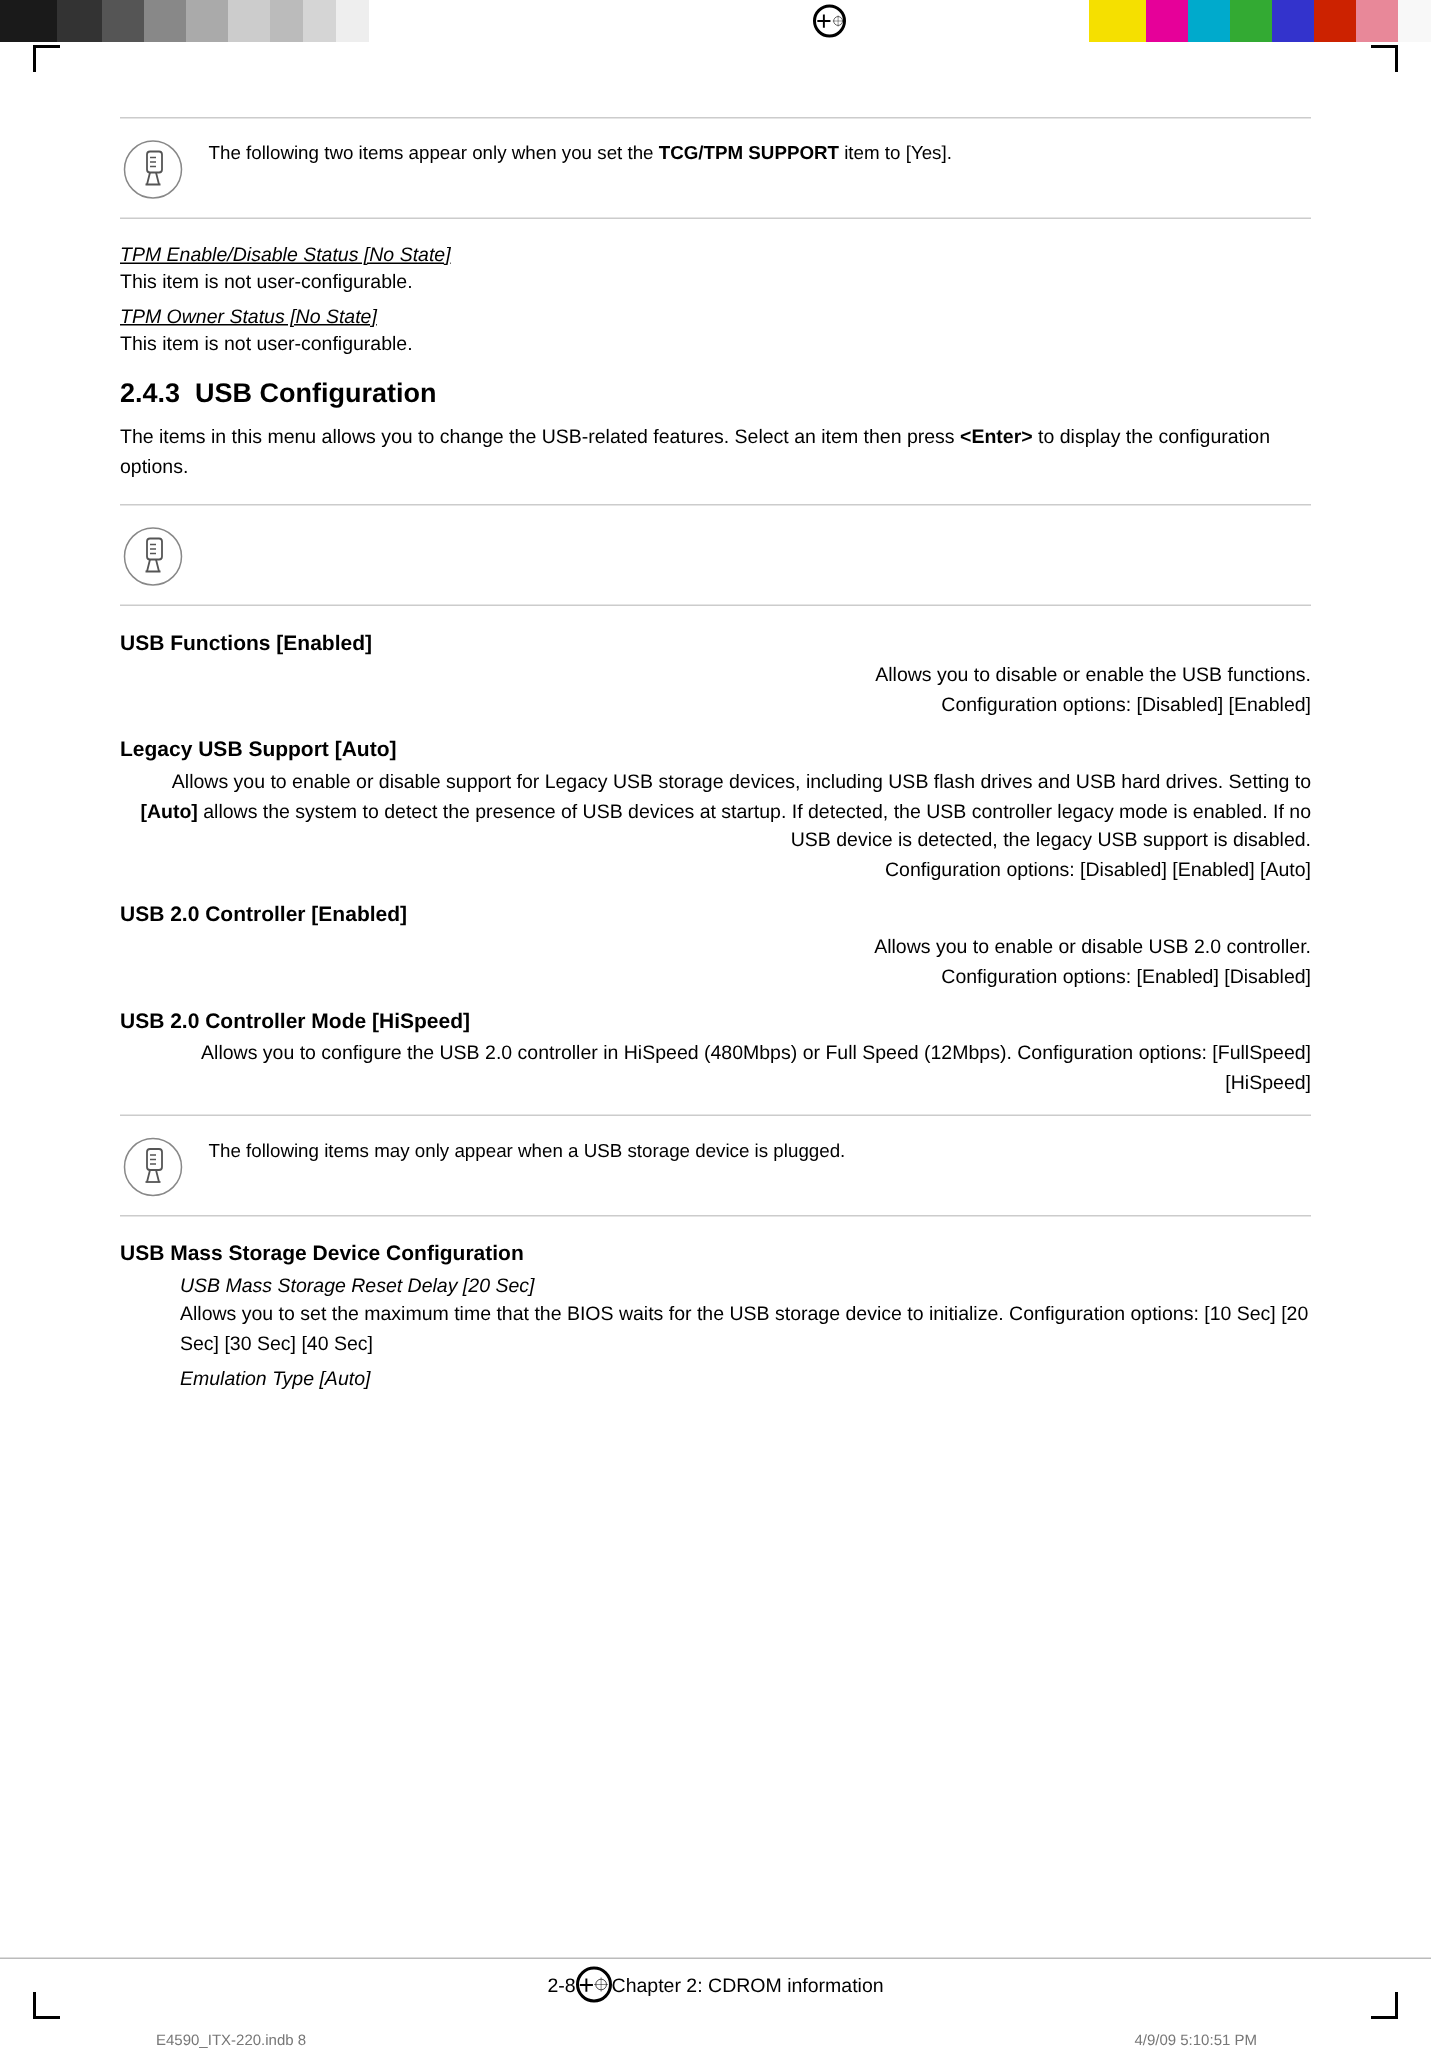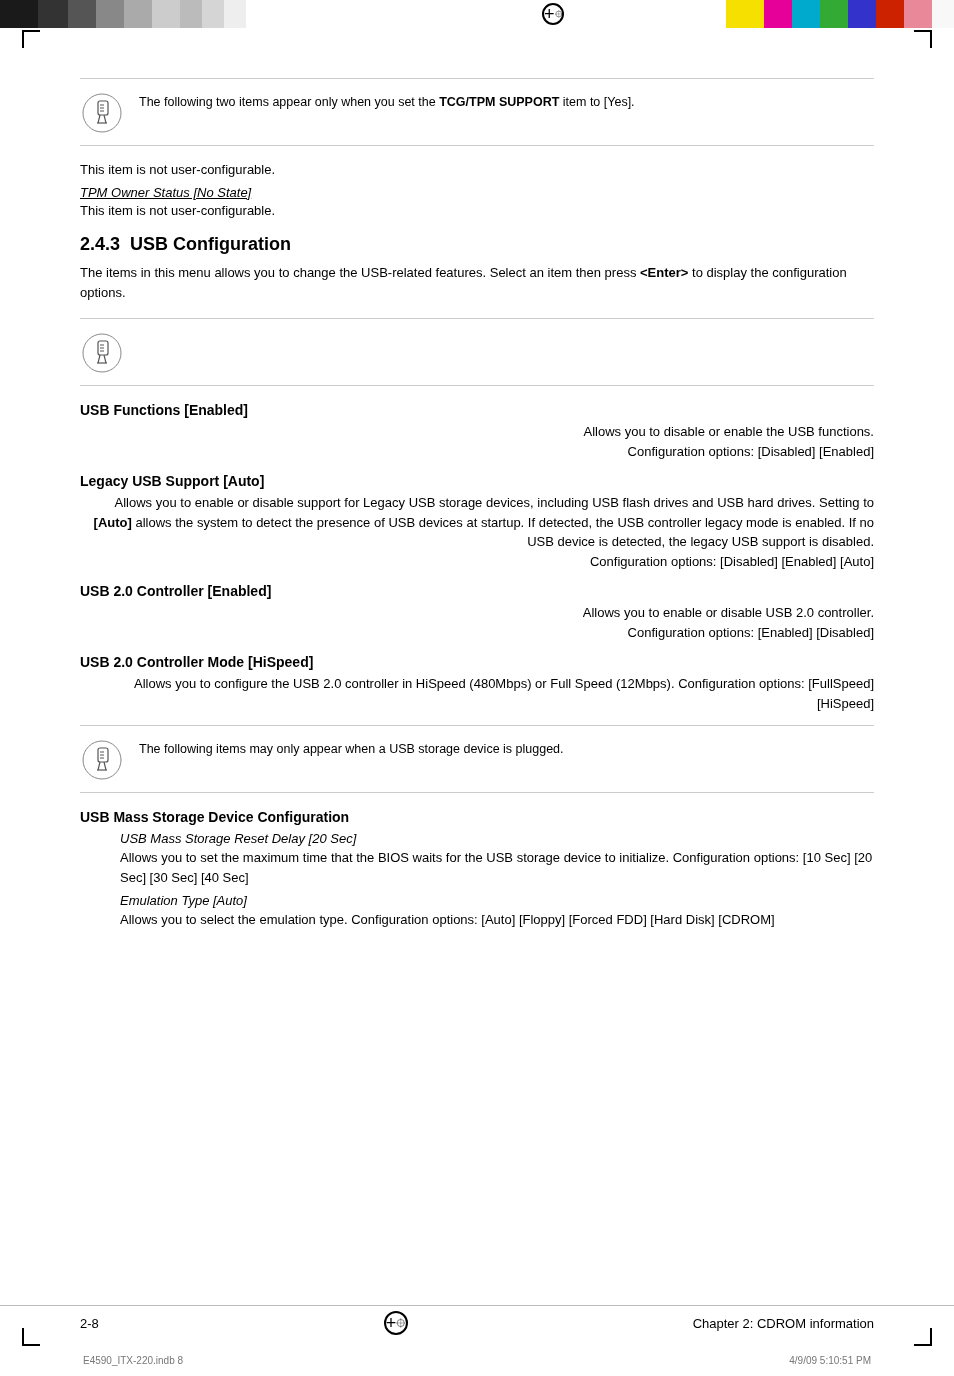--- a/index.html
+++ b/index.html
@@ -286,20 +286,21 @@
           <line x1="20" y1="17" x2="24" y2="17" stroke="#555" stroke-width="1"></line>
           <line x1="20" y1="20" x2="24" y2="20" stroke="#555" stroke-width="1"></line>
         </svg>
       </div>
       <div class="note-text">
         <span>The following two items appear only when you set the </span><strong>TCG/TPM SUPPORT</strong><span> item to [Yes].</span>
       </div>
     </div>
 
     <div class="tpm-section">
+      <span class="tpm-item-title">TPM Enable/Disable Status [No State]</span>
       <div class="tpm-item-desc">This item is not user-configurable.</div>
       <span class="tpm-item-title">TPM Owner Status [No State]</span>
       <div class="tpm-item-desc">This item is not user-configurable.</div>
     </div>
 
     <div class="section-heading">
       <span>2.4.3</span>&nbsp;&nbsp;<span>USB Configuration</span>
     </div>
 
     <div class="section-intro">
@@ -361,36 +362,35 @@
     <div class="usb-storage-section">
       <div class="usb-storage-title">USB Mass Storage Device Configuration</div>
 
       <div class="usb-sub-item">
         <span class="usb-sub-item-title">USB Mass Storage Reset Delay [20 Sec]</span>
         <div class="usb-sub-item-desc">Allows you to set the maximum time that the BIOS waits for the USB storage device to initialize. Configuration options: [10 Sec] [20 Sec] [30 Sec] [40 Sec]</div>
       </div>
 
       <div class="usb-sub-item">
         <span class="usb-sub-item-title">Emulation Type [Auto]</span>
-        <div class="usb-sub-item-desc">Allows you to select the emulation type. Configuration options: [Auto] [Floppy] [Forced FDD] [Hard Disk] [CDROM]</div>
-      </div>
-    </div>
-
-  </div>
-
-  <div style="position:absolute;bottom:36px;left:0;right:0;border-top:1px solid #bbb;padding:5px 80px;display:flex;justify-content:space-between;align-items:center;">
+      </div>
+    </div>
+
+  </div>
+
+  <div style="position:absolute;bottom:36px;left:0;right:0;border-top:1px solid #bbb;padding:5px 80px;display:flex;justify-content:center;align-items:center;">
     <span>2-8</span>
     <div class="reg-mark" style="width:24px;height:24px;">
       <svg width="24" height="24" viewBox="0 0 24 24">
         <circle cx="12" cy="12" r="9" fill="none" stroke="#000" stroke-width="1.2"></circle>
         <line x1="12" y1="0" x2="12" y2="24" stroke="#000" stroke-width="0.8"></line>
         <line x1="0" y1="12" x2="24" y2="12" stroke="#000" stroke-width="0.8"></line>
       </svg>
     </div>
     <span>Chapter 2: CDROM information</span>
   </div>
 
-  <div style="position:absolute;bottom:10px;left:0;right:0;display:flex;justify-content:space-between;padding:0 83px;">
+  <div style="position:absolute;bottom:10px;left:0;right:12px;display:flex;justify-content:space-between;padding:0 104px;">
     <span style="font-size:10px;color:#777;">E4590_ITX-220.indb   8</span>
     <span style="font-size:10px;color:#777;">4/9/09   5:10:51 PM</span>
   </div>
 
 </div>
 
 </body></html>

